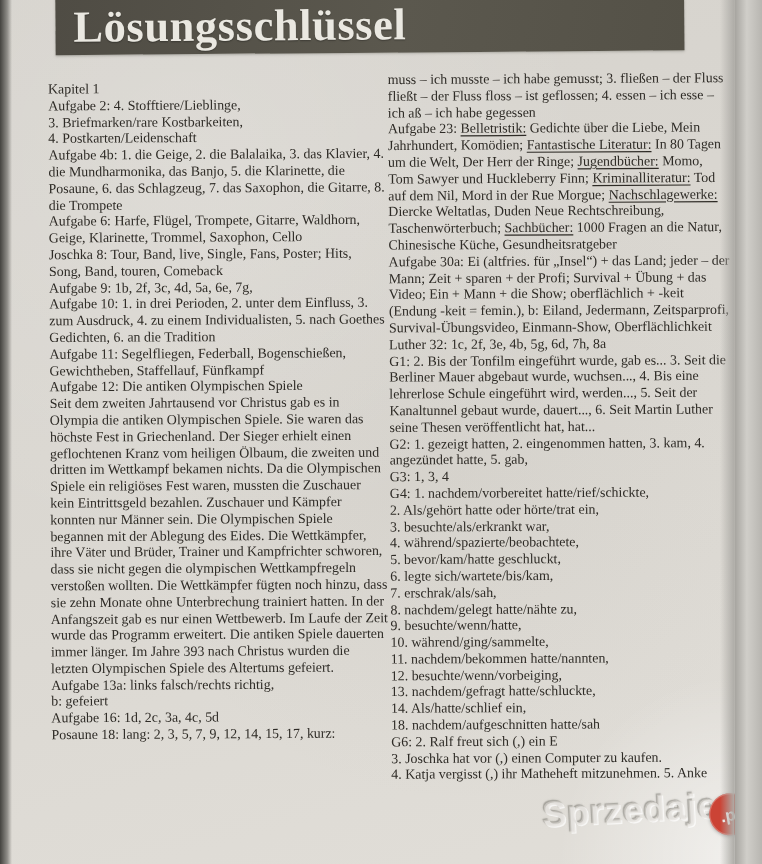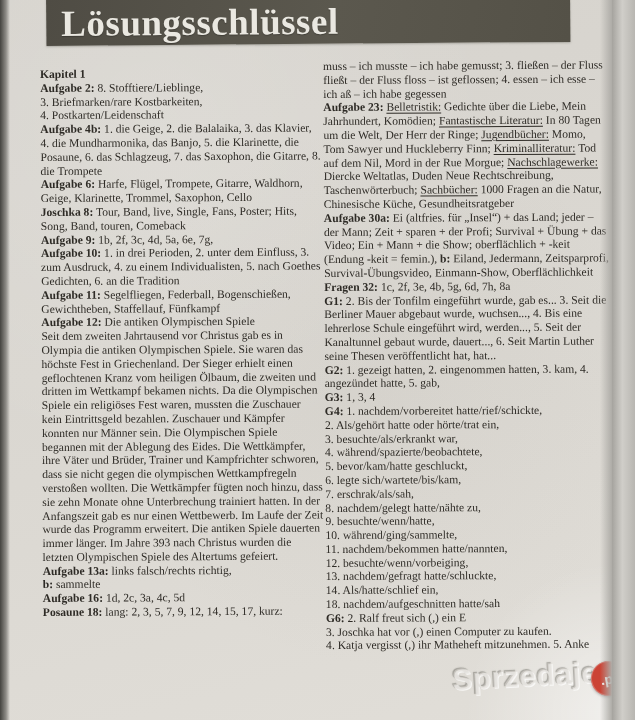--- a/index.html
+++ b/index.html
@@ -43,21 +43,21 @@
   }
   .col{
     position:absolute;
     font-size:11.6px;line-height:13.8px;color:#2e2b26;
     transform:rotate(-0.3deg);transform-origin:left top;
     text-align:left;
   }
   .col-left{left:40px;top:68px;width:281px;}
   .col-right{left:323px;top:60px;width:286px;}
   p.para{margin:0;padding:0;}
-  .bold{font-weight:bold;margin-top:16px;}
+  .bold{font-weight:normal;margin-top:16px;}
   .und{text-decoration:underline;text-underline-offset:1.5px;text-align:center;}
   .watermark{
     position:absolute;left:451px;top:663px;
     font-family:"Liberation Sans",sans-serif;font-weight:bold;
     font-size:30px;letter-spacing:0.5px;
     color:rgba(225,223,217,0.55);
     text-shadow:1px 1px 0 rgba(255,255,255,0.7),-1px -1px 1px rgba(115,113,106,0.55);
     transform:rotate(-3deg);transform-origin:left top;
     white-space:nowrap;pointer-events:none;
   }
@@ -74,40 +74,40 @@
 <body>
 
 <div class="photo">
 
   <div class="header-bar">
     <h1 class="page-title">Lösungsschlüssel</h1>
   </div>
 
   <div class="col col-left" id="col-left">
       <p class="para"><span class="bold">Kapitel 1</span></p>
-      <p class="para"><span class="bold">Aufgabe 2:</span><span> 8. Stofftiere/Lieblinge,</span></p>
+      <p class="para"><span class="bold">Aufgabe 2:</span><span> 4. Stofftiere/Lieblinge,</span></p>
       <p class="para"><span>3. Briefmarken/rare Kostbarkeiten,</span></p>
       <p class="para"><span>4. Postkarten/Leidenschaft</span></p>
       <p class="para"><span class="bold">Aufgabe 4b:</span><span> 1. die Geige, 2. die Balalaika, 3. das Klavier, 4. die Mundharmonika, das Banjo, 5. die Klarinette, die Posaune, 6. das Schlagzeug, 7. das Saxophon, die Gitarre, 8. die Trompete</span></p>
       <p class="para"><span class="bold">Aufgabe 6:</span><span> Harfe, Flügel, Trompete, Gitarre, Waldhorn, Geige, Klarinette, Trommel, Saxophon, Cello</span></p>
       <p class="para"><span class="bold">Joschka 8:</span><span> Tour, Band, live, Single, Fans, Poster; Hits, Song, Band, touren, Comeback</span></p>
       <p class="para"><span class="bold">Aufgabe 9:</span><span> 1b, 2f, 3c, 4d, 5a, 6e, 7g,</span></p>
       <p class="para"><span class="bold">Aufgabe 10:</span><span> 1. in drei Perioden, 2. unter dem Einfluss, 3. zum Ausdruck, 4. zu einem Individualisten, 5. nach Goethes Gedichten, 6. an die Tradition</span></p>
       <p class="para"><span class="bold">Aufgabe 11:</span><span> Segelfliegen, Federball, Bogenschießen, Gewichtheben, Staffellauf, Fünfkampf</span></p>
       <p class="para"><span class="bold">Aufgabe 12:</span><span> Die antiken Olympischen Spiele</span><br><span>Seit dem zweiten Jahrtausend vor Christus gab es in Olympia die antiken Olympischen Spiele. Sie waren das höchste Fest in Griechenland. Der Sieger erhielt einen geflochtenen Kranz vom heiligen Ölbaum, die zweiten und dritten im Wettkampf bekamen nichts. Da die Olympischen Spiele ein religiöses Fest waren, mussten die Zuschauer kein Eintrittsgeld bezahlen. Zuschauer und Kämpfer konnten nur Männer sein. Die Olympischen Spiele begannen mit der Ablegung des Eides. Die Wettkämpfer, ihre Väter und Brüder, Trainer und Kampfrichter schworen, dass sie nicht gegen die olympischen Wettkampfregeln verstoßen wollten. Die Wettkämpfer fügten noch hinzu, dass sie zehn Monate ohne Unterbrechung trainiert hatten. In der Anfangszeit gab es nur einen Wettbewerb. Im Laufe der Zeit wurde das Programm erweitert. Die antiken Spiele dauerten immer länger. Im Jahre 393 nach Christus wurden die letzten Olympischen Spiele des Altertums gefeiert.</span></p>
       <p class="para"><span class="bold">Aufgabe 13a:</span><span> links falsch/rechts richtig,</span></p>
-      <p class="para"><span class="bold">b:</span><span> sammelte</span></p>
+      <p class="para"><span class="bold">b:</span><span> gefeiert</span></p>
       <p class="para"><span class="bold">Aufgabe 16:</span><span> 1d, 2c, 3a, 4c, 5d</span></p>
       <p class="para"><span class="bold">Posaune 18:</span><span> lang: 2, 3, 5, 7, 9, 12, 14, 15, 17, kurz:</span></p>
     </div>
   <div class="col col-right" id="col-right">
       <p class="para"><span>muss – ich musste – ich habe gemusst; 3. fließen – der Fluss fließt – der Fluss floss – ist geflossen; 4. essen – ich esse – ich aß – ich habe gegessen</span></p>
       <p class="para"><span class="bold">Aufgabe 23:</span><span> </span><span class="und">Belletristik:</span><span> Gedichte über die Liebe, Mein Jahrhundert, Komödien; </span><span class="und">Fantastische Literatur:</span><span> In 80 Tagen um die Welt, Der Herr der Ringe; </span><span class="und">Jugendbücher:</span><span> Momo, Tom Sawyer und Huckleberry Finn; </span><span class="und">Kriminalliteratur:</span><span> Tod auf dem Nil, Mord in der Rue Morgue; </span><span class="und">Nachschlagewerke:</span><span> Diercke Weltatlas, Duden Neue Rechtschreibung, Taschenwörterbuch; </span><span class="und">Sachbücher:</span><span> 1000 Fragen an die Natur, Chinesische Küche, Gesundheitsratgeber</span></p>
       <p class="para"><span class="bold">Aufgabe 30a:</span><span> Ei (altfries. für „Insel“) + das Land; jeder – der Mann; Zeit + sparen + der Profi; Survival + Übung + das Video; Ein + Mann + die Show; oberflächlich + -keit (Endung -keit = femin.), </span><span class="bold">b:</span><span> Eiland, Jedermann, Zeitsparprofi, Survival-Übungsvideo, Einmann-Show, Oberflächlichkeit</span></p>
-      <p class="para"><span class="bold">Fragen 32:</span><span> 1c, 2f, 3e, 4b, 5g, 6d, 7h, 8a</span></p>
+      <p class="para"><span class="bold">Luther 32:</span><span> 1c, 2f, 3e, 4b, 5g, 6d, 7h, 8a</span></p>
       <p class="para"><span class="bold">G1:</span><span> 2. Bis der Tonfilm eingeführt wurde, gab es... 3. Seit die Berliner Mauer abgebaut wurde, wuchsen..., 4. Bis eine lehrerlose Schule eingeführt wird, werden..., 5. Seit der Kanaltunnel gebaut wurde, dauert..., 6. Seit Martin Luther seine Thesen veröffentlicht hat, hat...</span></p>
       <p class="para"><span class="bold">G2:</span><span> 1. gezeigt hatten, 2. eingenommen hatten, 3. kam, 4. angezündet hatte, 5. gab,</span></p>
       <p class="para"><span class="bold">G3:</span><span> 1, 3, 4</span></p>
       <p class="para"><span class="bold">G4:</span><span> 1. nachdem/vorbereitet hatte/rief/schickte,</span></p>
       <p class="para"><span>2. Als/gehört hatte oder hörte/trat ein,</span></p>
       <p class="para"><span>3. besuchte/als/erkrankt war,</span></p>
       <p class="para"><span>4. während/spazierte/beobachtete,</span></p>
       <p class="para"><span>5. bevor/kam/hatte geschluckt,</span></p>
       <p class="para"><span>6. legte sich/wartete/bis/kam,</span></p>
       <p class="para"><span>7. erschrak/als/sah,</span></p>

